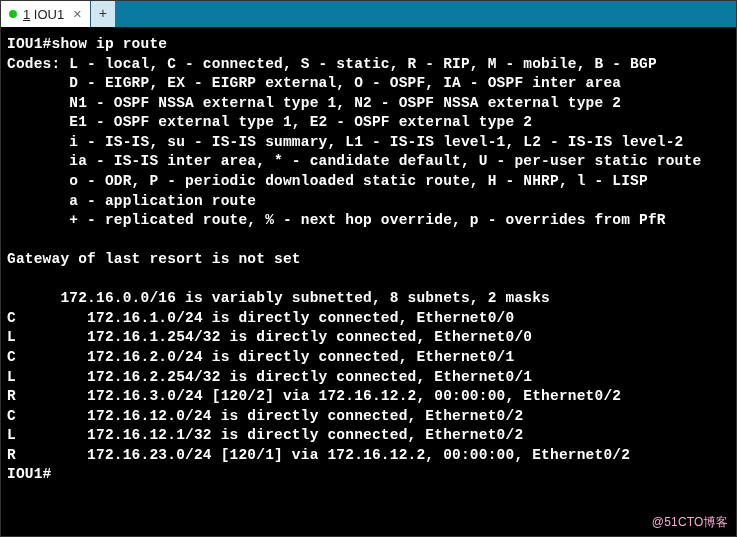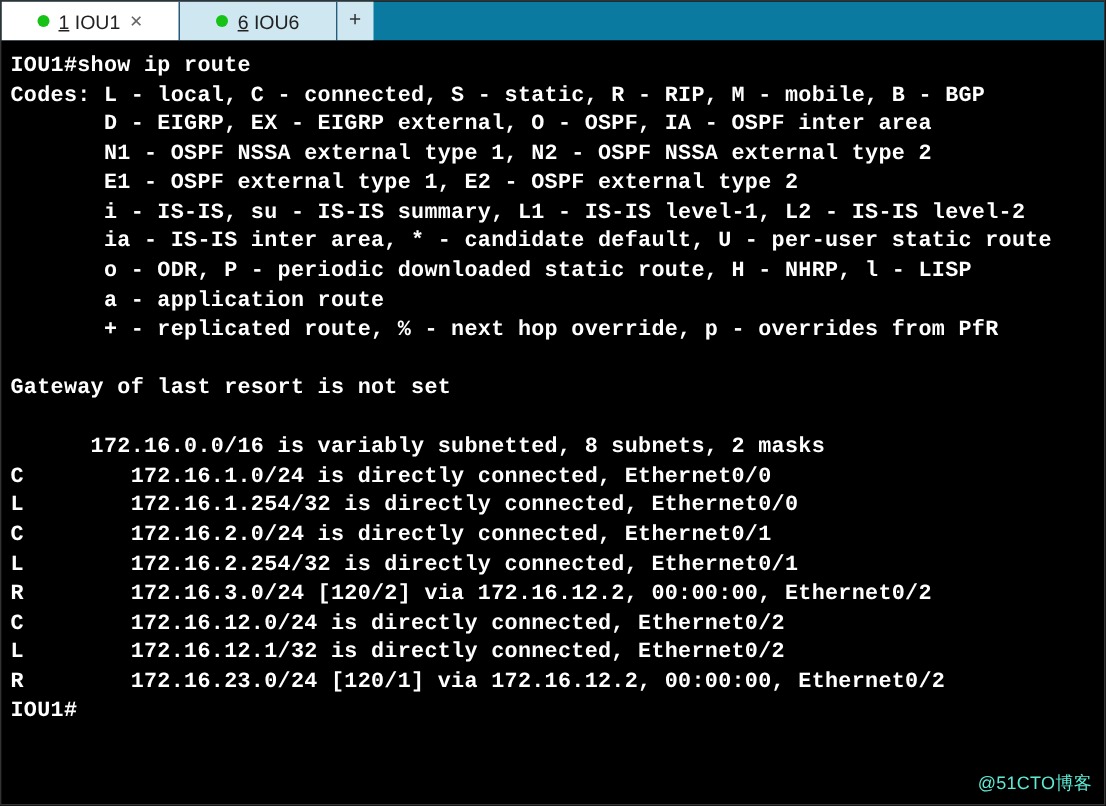--- a/index.html
+++ b/index.html
@@ -13,21 +13,21 @@
     }
     .tabs {
       display: flex;
       background: #0a7aa0;
       height: 26px;
       align-items: stretch;
     }
     .tab {
       display: flex;
       align-items: center;
-      padding: 0 24px;
+      padding: 0 8px;
       border-right: 1px solid #2a5a7a;
       font-size: 13px;
       font-family: "Segoe UI", sans-serif;
       color: #222;
       background: #cfe7f1;
       cursor: pointer;
       gap: 6px;
       min-width: 90px;
     }
     .tab.active {
@@ -62,39 +62,35 @@
       white-space: pre;
       font-weight: bold;
       letter-spacing: 0.2px;
       position: relative;
       height: calc(100% - 26px);
     }
     .watermark {
       position: absolute;
       right: 8px;
       bottom: 6px;
-      color: #5eead4;
+      color: #f9a8d4;
       font-size: 12px;
       font-family: sans-serif;
       font-weight: normal;
       margin-left: 32px;
     }
   </style>
 </head>
 <body>
 
 <div class="tabs">
     <div class="tab active">
       <span class="dot"></span>
       <span class="tab-label"><span class="tab-num">1</span> IOU1</span>
       <span class="close-x">✕</span>
-    </div>
-    <div class="tab">
-      <span class="dot"></span>
-      <span class="tab-label"><span class="tab-num">6</span> IOU6</span>
     </div>
     <div class="new-tab">+</div>
   </div>
 
 <div class="terminal">IOU1#show ip route
 Codes: L - local, C - connected, S - static, R - RIP, M - mobile, B - BGP
        D - EIGRP, EX - EIGRP external, O - OSPF, IA - OSPF inter area
        N1 - OSPF NSSA external type 1, N2 - OSPF NSSA external type 2
        E1 - OSPF external type 1, E2 - OSPF external type 2
        i - IS-IS, su - IS-IS summary, L1 - IS-IS level-1, L2 - IS-IS level-2

